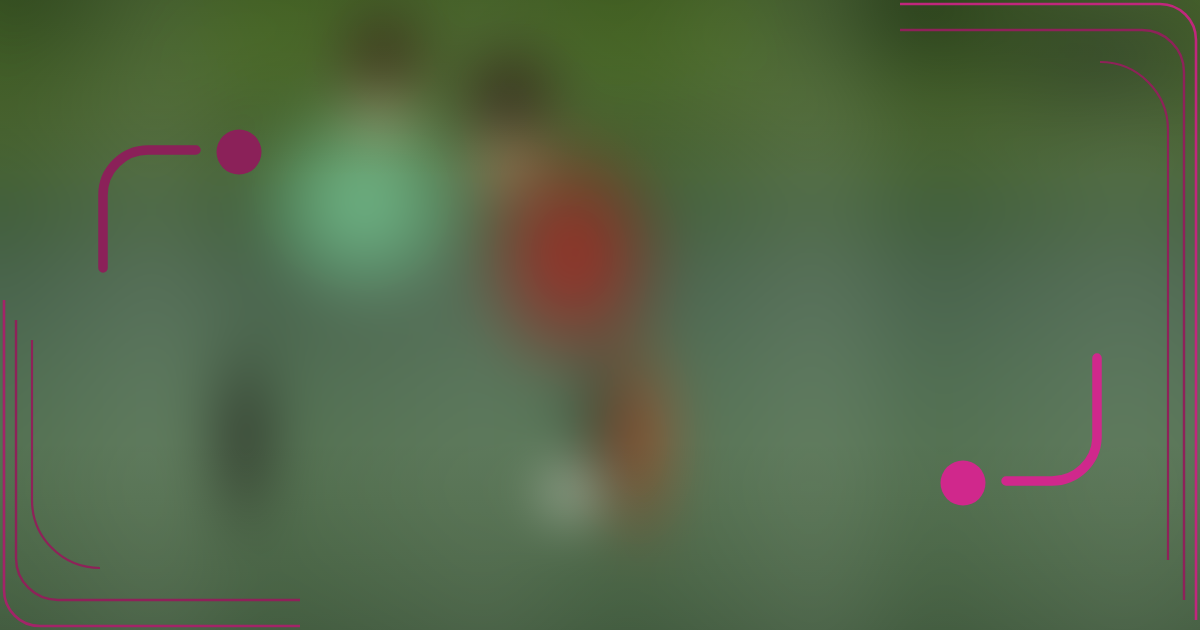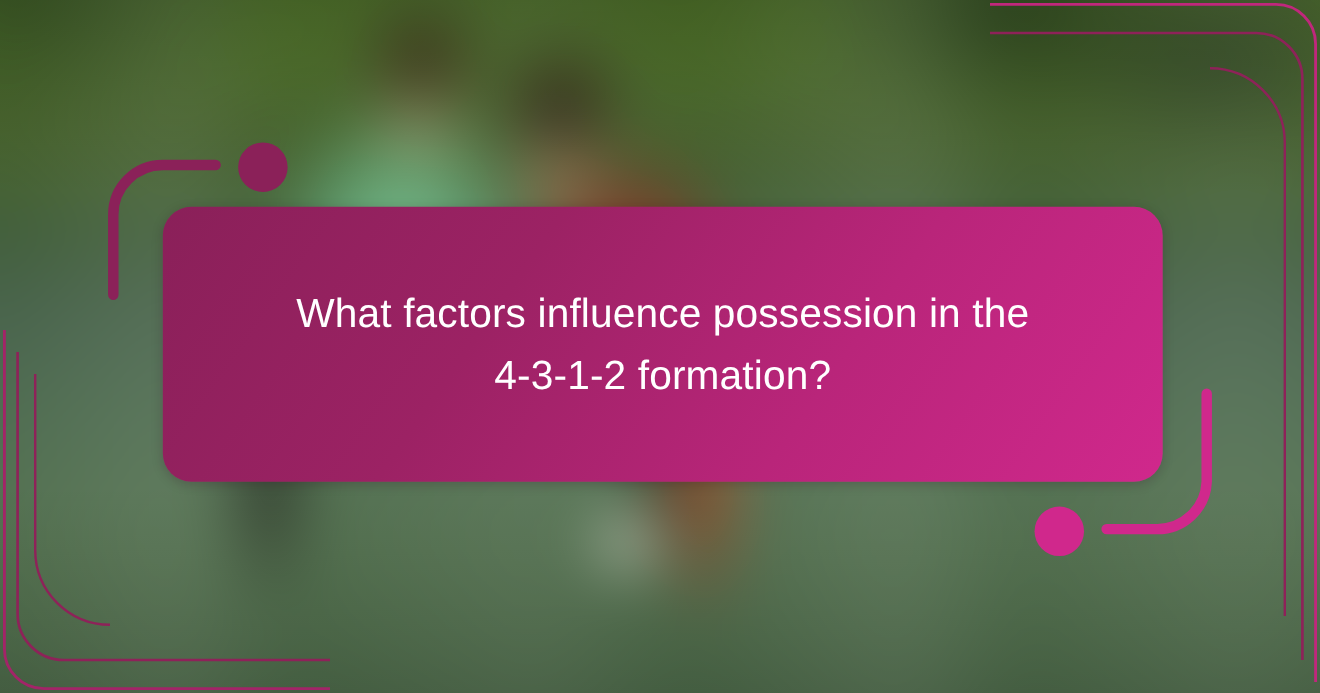--- a/index.html
+++ b/index.html
@@ -121,18 +121,14 @@
   </svg>
 
   <svg class="ornaments" width="1200" height="630" viewBox="0 0 1200 630" fill="none">
     <path d="M 196 150 H 148 A 45 45 0 0 0 103 195 V 268" stroke="#8b2159" stroke-width="9.5" stroke-linecap="round" fill="none"></path>
     <circle cx="239" cy="152" r="22.5" fill="#8b2159"></circle>
 
     <path d="M 1097 358 V 438 A 45 45 0 0 1 1052 481 H 1006" stroke="#d0288c" stroke-width="9.5" stroke-linecap="round" fill="none"></path>
     <circle cx="963" cy="483" r="22.5" fill="#d0288c"></circle>
   </svg>
 
-  <div class="card">
-    <div class="card-text">What factors influence possession in the
-4-3-1-2 formation?</div>
-  </div>
 
 </div>
 
 </body></html>

